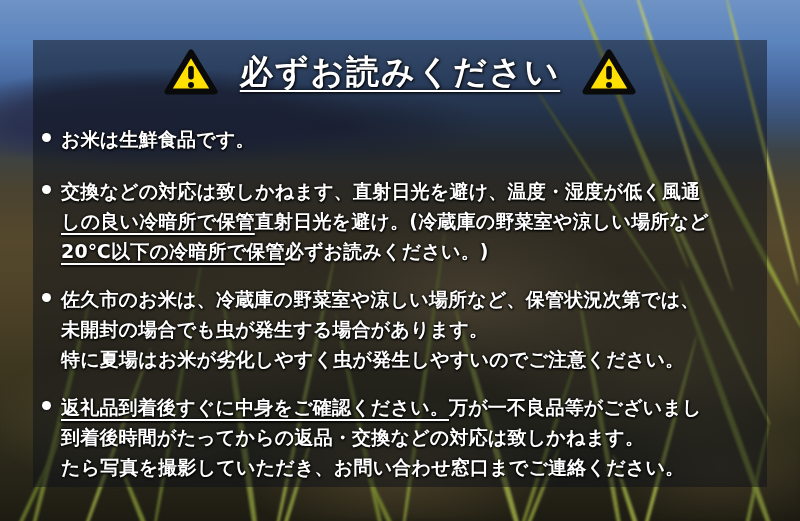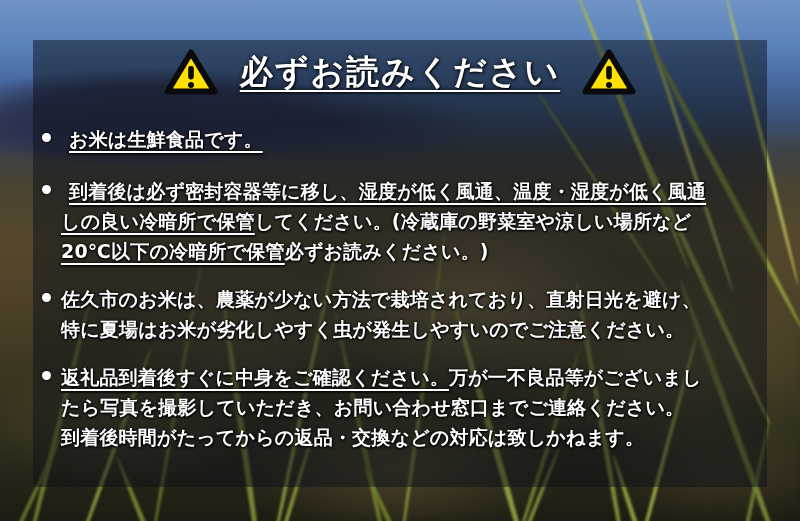--- a/index.html
+++ b/index.html
@@ -150,24 +150,22 @@
     line-height: 30px;
     white-space: nowrap;
     text-shadow:
       0 0 3px rgba(0,0,0,.9),
       1px 1px 2px rgba(0,0,0,.95),
       -1px 1px 2px rgba(0,0,0,.6);
     letter-spacing: .2px;
   }
 
   .line.ul {
-    text-decoration: underline;
     text-underline-offset: 5px;
     text-decoration-thickness: 1.6px;
-    margin-left: 8px;
   }
 
   
   .line .ul-part {
     text-decoration: underline;
     text-underline-offset: 5px;
     text-decoration-thickness: 1.6px;
     text-align: right;
   }
 
@@ -235,36 +233,37 @@
     <div class="notes" id="notes">
         <div class="note" id="note-0">
           <span class="bullet"></span>
           <div class="note-lines">
             <div class="line ul">お米は生鮮食品です。</div>
           </div>
         </div>
         <div class="note" id="note-1">
           <span class="bullet"></span>
           <div class="note-lines">
-            <div class="line ul">到着後は必ず密封容器等に移し、湿度が低く風通、温度・湿度が低く風通</div>
-            <div class="line"><span class="ul-part">しの良い冷暗所で保管</span><span>してください。(冷蔵庫の野菜室や涼しい場所など</span></div>
+            <div class="line ul">交換などの対応は致しかねます、直射日光を避け、温度・湿度が低く風通</div>
+            <div class="line"><span class="ul-part">しの良い冷暗所で保管</span><span>直射日光を避け。(冷蔵庫の野菜室や涼しい場所など</span></div>
             <div class="line"><span class="ul-part">20℃以下の冷暗所で保管</span><span>必ずお読みください。)</span></div>
           </div>
         </div>
         <div class="note" id="note-2">
           <span class="bullet"></span>
           <div class="note-lines">
-            <div class="line">佐久市のお米は、農薬が少ない方法で栽培されており、直射日光を避け、</div>
+            <div class="line">佐久市のお米は、冷蔵庫の野菜室や涼しい場所など、保管状況次第では、</div>
+            <div class="line ul">未開封の場合でも虫が発生する場合があります。</div>
             <div class="line">特に夏場はお米が劣化しやすく虫が発生しやすいのでご注意ください。</div>
           </div>
         </div>
         <div class="note" id="note-3">
           <span class="bullet"></span>
           <div class="note-lines">
             <div class="line"><span class="ul-part">返礼品到着後すぐに中身をご確認ください。</span><span>万が一不良品等がございまし</span></div>
+            <div class="line">到着後時間がたってからの返品・交換などの対応は致しかねます。</div>
             <div class="line">たら写真を撮影していただき、お問い合わせ窓口までご連絡ください。</div>
-            <div class="line">到着後時間がたってからの返品・交換などの対応は致しかねます。</div>
           </div>
         </div>
       </div>
 
   </div>
 </div>
 
 </body></html>

